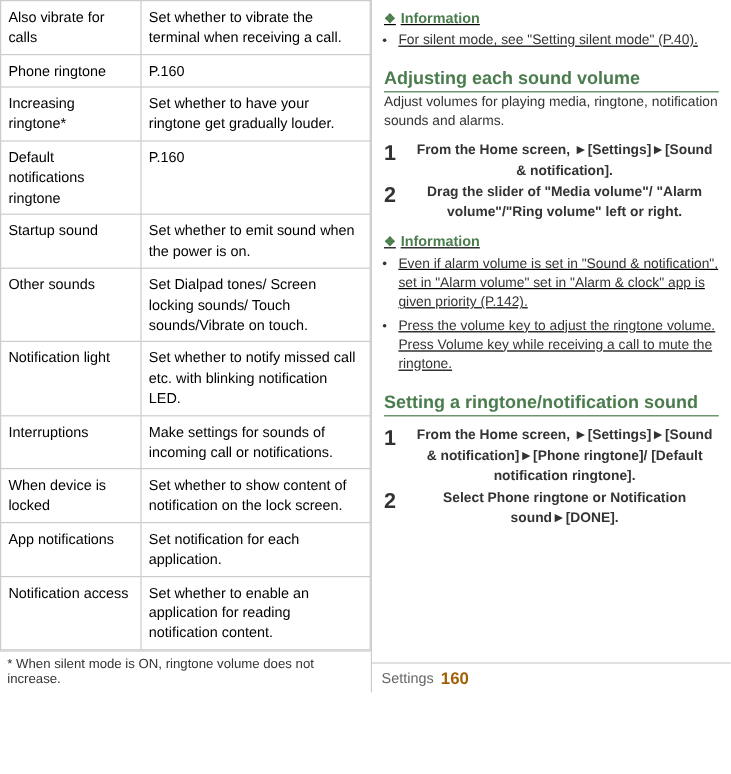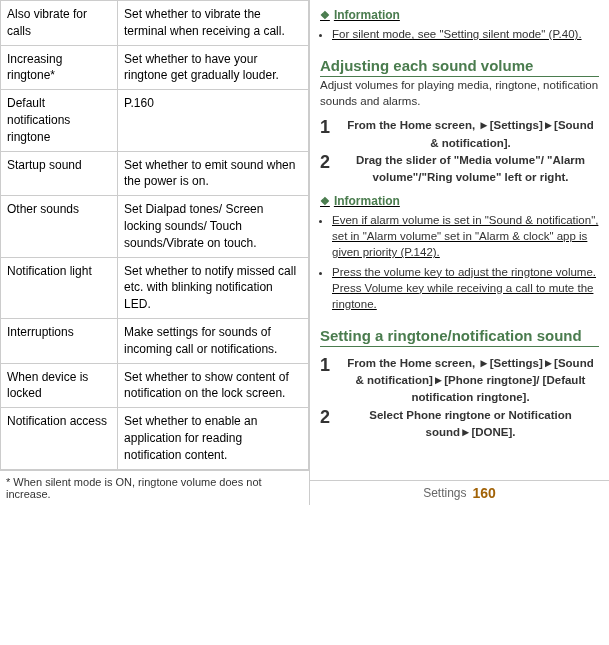--- a/index.html
+++ b/index.html
@@ -101,21 +101,21 @@
     }
     .step-text {
       font-size: 11.5px;
       line-height: 1.5;
       color: #333;
       font-weight: bold;
       text-align: center;
     }
     .bottom-bar {
       display: flex;
-      justify-content: center;
+      justify-content: flex-start;
       align-items: center;
       padding: 4px 8px;
       border-top: 1px solid #ccc;
       margin-top: auto;
     }
     .bottom-settings {
       font-size: 12px;
       color: #666;
     }
     .bottom-page {
@@ -143,20 +143,24 @@
 <div class="container">
 
   <div class="left-section">
     <table>
       <tbody id="table-body">
           <tr>
             <td>Also vibrate for calls</td>
             <td>Set whether to vibrate the terminal when receiving a call.</td>
           </tr>
           <tr>
+            <td>Phone ringtone</td>
+            <td>P.160</td>
+          </tr>
+          <tr>
             <td>Increasing ringtone*</td>
             <td>Set whether to have your ringtone get gradually louder.</td>
           </tr>
           <tr>
             <td>Default notifications ringtone</td>
             <td>P.160</td>
           </tr>
           <tr>
             <td>Startup sound</td>
             <td>Set whether to emit sound when the power is on.</td>
@@ -169,20 +173,24 @@
             <td>Notification light</td>
             <td>Set whether to notify missed call etc. with blinking notification LED.</td>
           </tr>
           <tr>
             <td>Interruptions</td>
             <td>Make settings for sounds of incoming call or notifications.</td>
           </tr>
           <tr>
             <td>When device is locked</td>
             <td>Set whether to show content of notification on the lock screen.</td>
+          </tr>
+          <tr>
+            <td>App notifications</td>
+            <td>Set notification for each application.</td>
           </tr>
           <tr>
             <td>Notification access</td>
             <td>Set whether to enable an application for reading notification content.</td>
           </tr>
         </tbody>
     </table>
     <div class="footnote">* When silent mode is ON, ringtone volume does not increase.</div>
   </div>
 

